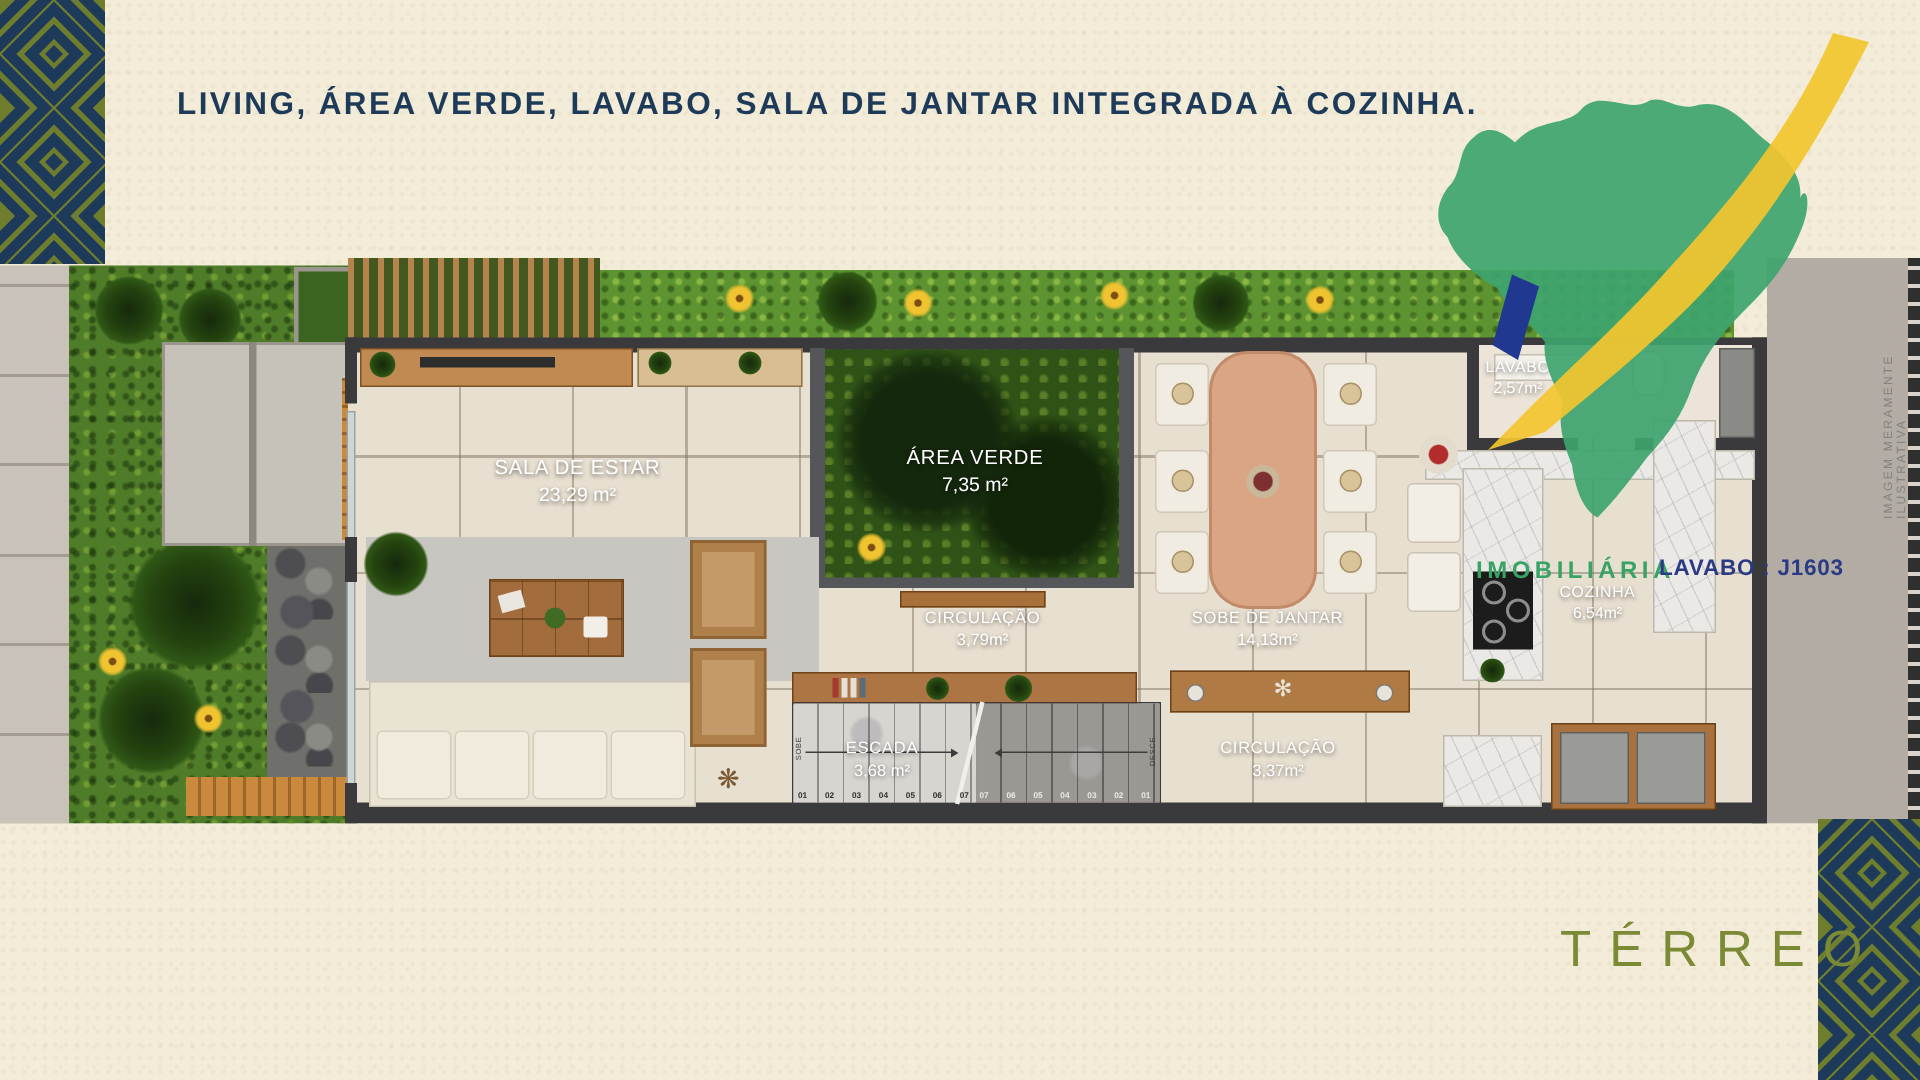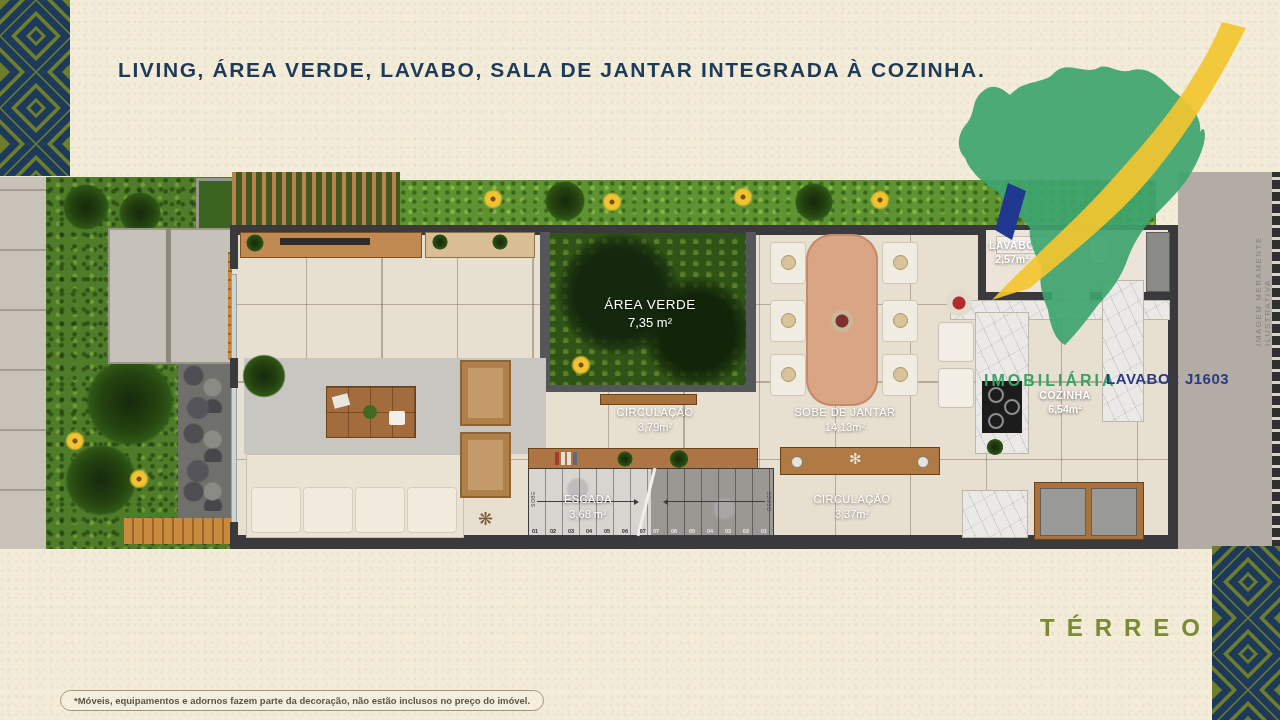--- a/index.html
+++ b/index.html
@@ -132,32 +132,32 @@
   .fence{left:1272px;top:0;width:8px;height:377px;background:#2f2f2f;
     background-image:repeating-linear-gradient(0deg,transparent 0 9px,#d8d4cb 9px 12px);}
 
   
   .lbl{position:absolute;transform:translateX(-50%);text-align:center;color:#fff;z-index:4;
     text-shadow:0 1px 3px rgba(0,0,0,.55);line-height:1.35;white-space:nowrap;}
   .lbl-name{font-size:11px;letter-spacing:.5px;}
   .lbl-area{font-size:11px;}
   .lbl-lg .lbl-name{font-size:13.5px;}
   .lbl-lg .lbl-area{font-size:13px;}
-  .lbl-sm .lbl-name,.lbl-sm .lbl-area{font-size:10.5px;font-weight:bold;}
+  .lbl-sm .lbl-name,.lbl-sm .lbl-area{font-size:10.5px;}
 
   
   .logo-svg{left:950px;top:0;width:330px;height:420px;z-index:5;pointer-events:none;}
   .brand{left:982px;top:334px;font-size:34px;font-weight:bold;color:#2e3d9d;letter-spacing:-.5px;z-index:6;}
   .tagline{left:984px;top:372px;font-size:16px;font-weight:bold;color:#39a366;letter-spacing:3px;z-index:6;}
   .creci{left:1106px;top:370px;font-size:15px;font-weight:bold;color:#2b3a85;letter-spacing:.5px;z-index:6;}
   .watermark{left:1254px;top:196px;height:150px;font-size:8px;color:#83827e;letter-spacing:1.5px;
     writing-mode:vertical-rl;transform:rotate(180deg);z-index:6;}
 
   
-  .terreo{left:1040px;top:614px;font-size:24px;font-weight:bold;color:#7b8a35;letter-spacing:12px;z-index:3;}
+  .terreo{left:1040px;top:614px;font-size:34px;font-weight:normal;color:#7b8a35;letter-spacing:12px;z-index:3;}
   .disclaimer{left:60px;top:690px;padding:4px 13px;border:1px solid #a39478;border-radius:12px;
     font-size:9.5px;font-weight:bold;color:#5f5547;z-index:3;background:rgba(248,242,228,.5);}
 </style>
 </head>
 <body>
 
 <div class="page">
 
   <svg width="0" height="0" style="position:absolute" aria-hidden="true">
     <defs>
@@ -371,20 +371,24 @@
       C 158 224 120 255 80 288
       L 42 300
       C 88 252 124 222 158 184
       C 200 138 244 88 272 22 Z"></path>
     <path fill="#20388f" d="M 58 183 L 76 191 L 62 240 L 45 230 Z"></path>
   </svg>
   <div class="abs tagline">IMOBILIÁRIA</div>
   <div class="abs creci">LAVABO : J1603</div>
   <div class="abs watermark">IMAGEM MERAMENTE ILUSTRATIVA</div>
 
+  <div class="lbl lbl-lg" style="left:385px;top:303px;">
+    <div class="lbl-name">SALA DE ESTAR</div>
+    <div class="lbl-area">23,29 m²</div>
+  </div>
   <div class="lbl lbl-lg" style="left:650px;top:296px;">
     <div class="lbl-name">ÁREA VERDE</div>
     <div class="lbl-area">7,35 m²</div>
   </div>
   <div class="lbl" style="left:655px;top:405px;">
     <div class="lbl-name">CIRCULAÇÃO</div>
     <div class="lbl-area">3,79m²</div>
   </div>
   <div class="lbl" style="left:845px;top:405px;">
     <div class="lbl-name">SOBE DE JANTAR</div>
@@ -401,15 +405,14 @@
   <div class="lbl lbl-sm" style="left:1012px;top:238px;">
     <div class="lbl-name">LAVABO</div>
     <div class="lbl-area">2,57m²</div>
   </div>
   <div class="lbl lbl-sm" style="left:1065px;top:388px;">
     <div class="lbl-name">COZINHA</div>
     <div class="lbl-area">6,54m²</div>
   </div>
 
   <div class="abs terreo">TÉRREO</div>
-  <div class="abs disclaimer">*Móveis, equipamentos e adornos fazem parte da decoração, não estão inclusos no preço do imóvel.</div>
 
 </div>
 
 </body></html>

